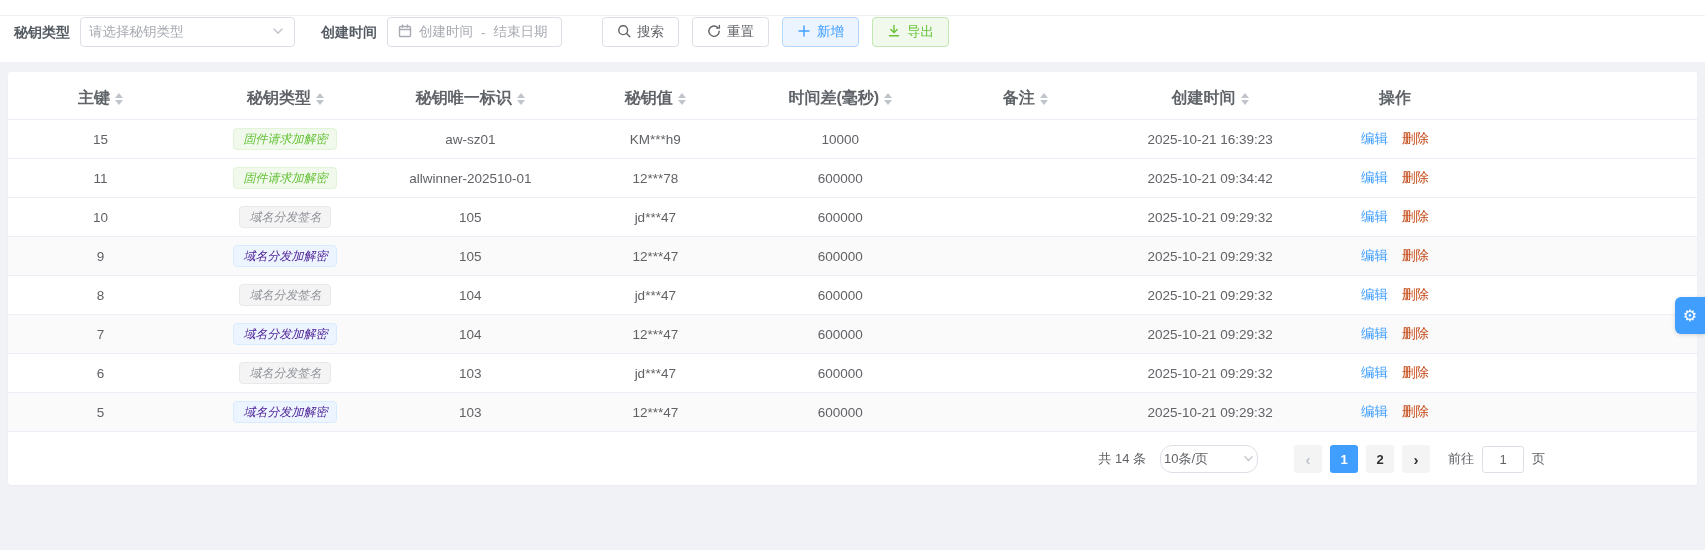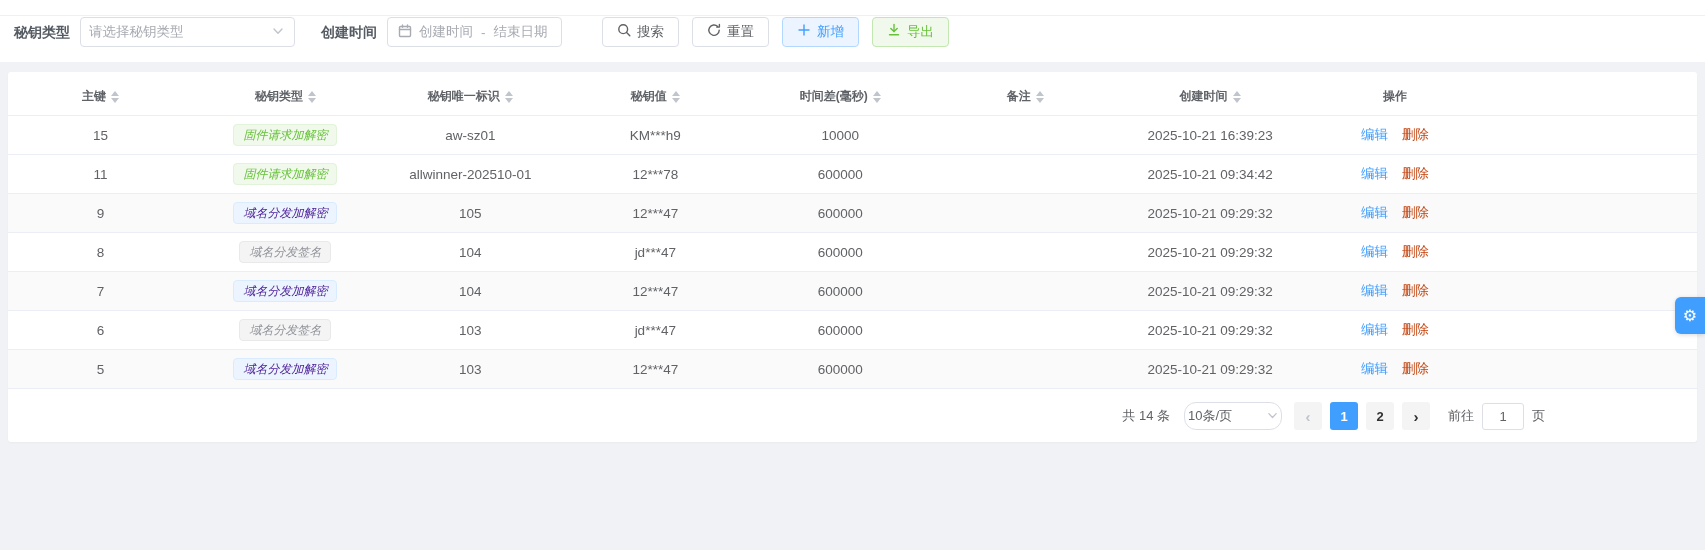--- a/index.html
+++ b/index.html
@@ -24,33 +24,33 @@
     display:inline-flex; align-items:center; padding:0 10px; cursor:pointer;
   }
   .select-box { width:215px; justify-content:space-between; margin-right:26px;padding-left:8px; }
   .placeholder { color:#a8abb2; font-size:13.5px; }
   .date-box { width:175px; margin-right:26px; color:#a8abb2; }
   .date-box .sep { margin:0 8px; color:#a8abb2; }
   .date-box svg { margin-right:7px; flex:0 0 auto; }
   .btn {
     height:30px; border:1px solid #dcdfe6; border-radius:4px; background:#fff;
     color:#606266; font-size:13.5px; display:inline-flex; align-items:center;
-    padding:0 14px; margin-right:13px; cursor:pointer; font-family:Liberation Serif, serif;
+    padding:0 14px; margin-right:13px; cursor:pointer; font-family:Liberation Sans, sans-serif;
   }
   .btn svg { margin-right:6px; }
   .btn-primary-plain { background:#ecf5ff; border-color:#b3d8ff; color:#409eff; }
   .btn-success-plain { background:#f0f9eb; border-color:#c2e7b0; color:#67c23a; }
   
   .table-card {
     margin:10px 8px 0; background:#fff; border-radius:3px;
     padding:6px 0 12px; box-shadow:0 1px 2px rgba(0,0,0,.03);
   }
   table { width:100%; border-collapse:collapse; table-layout:fixed; }
   th, td { text-align:center; border-bottom:1px solid #ebeef5; overflow:hidden; }
-  th { padding:10px 0; font-size:12px; font-weight:700; color:#5f6368; cursor:pointer; }
+  th { padding:10px 0; font-size:16px; font-weight:700; color:#5f6368; cursor:pointer; }
   th.no-sort { cursor:default; }
   td { padding:8px 0; height:34px; font-size:13.5px; color:#606266; }
   tr.stripe td { background:#fafafa; }
   tr.hovered td { background:#f5f7fa; }
   .sort-carets { display:inline-flex; flex-direction:column; vertical-align:middle; margin-left:5px; }
   .caret-up { width:0;height:0;border-left:4px solid transparent;border-right:4px solid transparent;border-bottom:5px solid #c0c4cc; margin-bottom:2px; }
   .caret-down { width:0;height:0;border-left:4px solid transparent;border-right:4px solid transparent;border-top:5px solid #c0c4cc; }
   .tag {
     display:inline-block; font-size:12px; line-height:18px; padding:1px 9px;
     border-radius:4px; border:1px solid transparent;font-style:italic;
@@ -63,21 +63,21 @@
   .op-delete { color:#c2410c; }
   
   .pagination {
     display:flex; justify-content:flex-end; align-items:center;
     margin-top:13px; padding-right:152px; font-size:13px; color:#606266;
   }
   .total-text { margin-right:14px; }
   .page-size-select {
     width:98px; height:28px; border:1px solid #dcdfe6; border-radius:12px;
     display:inline-flex; align-items:center; justify-content:space-between;
-    padding:0 3px; margin-right:8px; cursor:pointer; background:#fff;
+    padding:0 3px; margin-right:32px; cursor:pointer; background:#fff;
   }
   .pg-btn {
     min-width:28px; height:28px; border:none; border-radius:3px; background:#f4f4f5;
     color:#303133; font-size:13px; font-weight:600; margin:0 4px;
     display:inline-flex; align-items:center; justify-content:center; cursor:pointer;
     font-family:inherit;
   }
   .pg-btn.active { background:#409eff; color:#fff; }
   .pg-arrow { font-size:15px; font-weight:700; }
   .pg-prev { color:#c0c4cc; }
@@ -221,20 +221,31 @@
           <td>11</td>
           <td><span class="tag tag-green">固件请求加解密</span></td>
           <td>allwinner-202510-01</td>
           <td>12***78</td>
           <td>600000</td>
           <td></td>
           <td>2025-10-21 09:34:42</td>
           <td><span class="op-link op-edit">编辑</span><span class="op-link op-delete">删除</span></td>
           <td></td>
         </tr>
+        <tr class="">
+          <td>10</td>
+          <td><span class="tag tag-gray">域名分发签名</span></td>
+          <td>105</td>
+          <td>jd***47</td>
+          <td>600000</td>
+          <td></td>
+          <td>2025-10-21 09:29:32</td>
+          <td><span class="op-link op-edit">编辑</span><span class="op-link op-delete">删除</span></td>
+          <td></td>
+        </tr>
         <tr class="stripe">
           <td>9</td>
           <td><span class="tag tag-blue">域名分发加解密</span></td>
           <td>105</td>
           <td>12***47</td>
           <td>600000</td>
           <td></td>
           <td>2025-10-21 09:29:32</td>
           <td><span class="op-link op-edit">编辑</span><span class="op-link op-delete">删除</span></td>
           <td></td>

